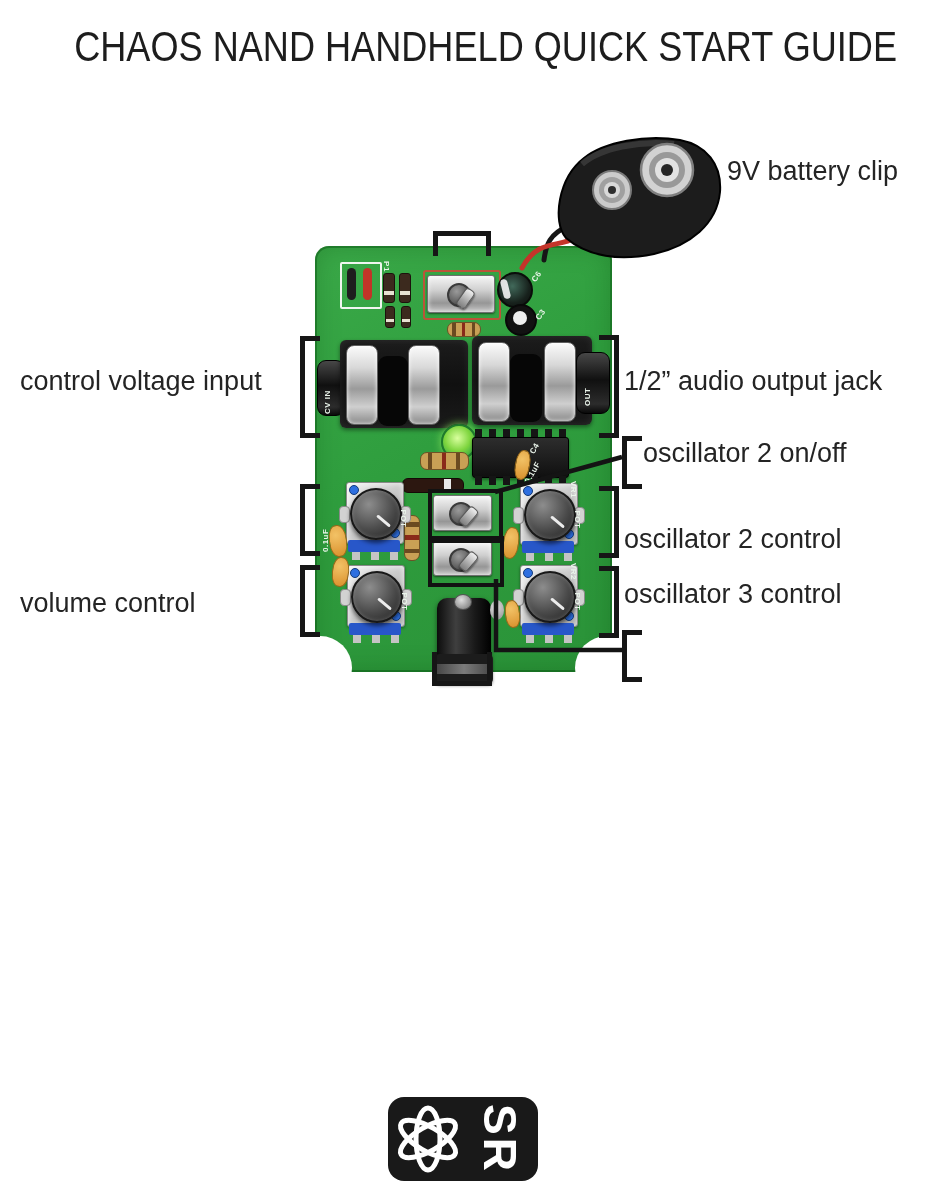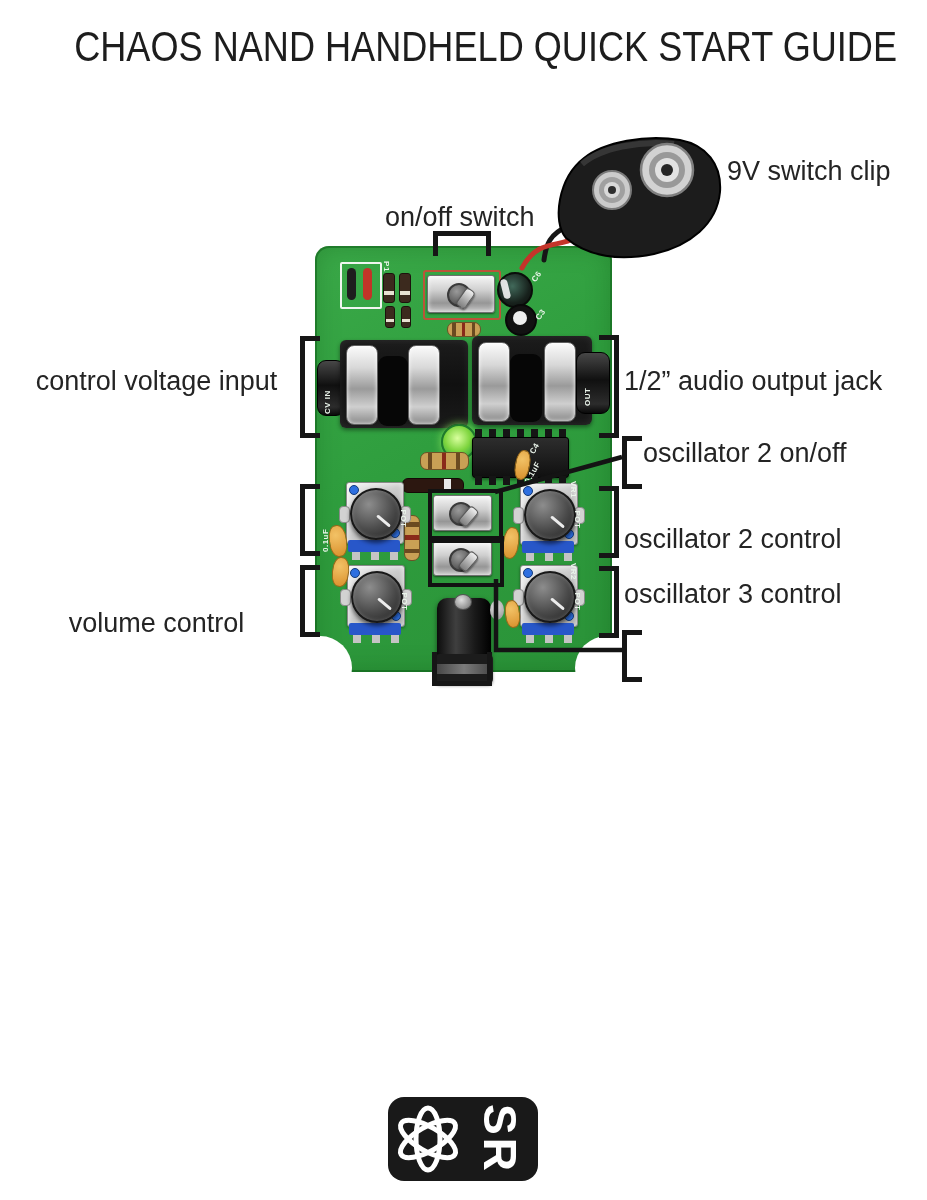--- a/index.html
+++ b/index.html
@@ -3,21 +3,21 @@
 <meta charset="utf-8">
 <style>
   html,body{margin:0;padding:0;background:#fff;}
   .canvas{position:relative;width:927px;height:1200px;margin:0 auto;background:#fff;
           font-family:"Liberation Sans",sans-serif;overflow:hidden;}
 
   
   .title{position:absolute;top:22px;left:0;width:100%;text-align:center;font-size:43px;
          color:#1d1d1d;white-space:nowrap;transform:scaleX(.84);z-index:7;}
   .lbl{position:absolute;font-size:27px;color:#242424;white-space:nowrap;z-index:7;}
-  .lbl-r{text-align:center;}
+  .lbl-r{text-align:left;}
   .lbl-dc{font-size:28px;text-align:center;}
 
   
   .bk{position:absolute;z-index:6;}
   .bk-l{border-left:5px solid #161616;border-top:5px solid #161616;border-bottom:5px solid #161616;}
   .bk-r{border-right:5px solid #161616;border-top:5px solid #161616;border-bottom:5px solid #161616;}
   .bk-d{border-top:5px solid #161616;border-left:5px solid #161616;border-right:5px solid #161616;}
   .bk-u{border-bottom:5px solid #161616;border-left:5px solid #161616;border-right:5px solid #161616;}
   .cbox{position:absolute;border:4px solid #121212;z-index:6;}
   .svg-layer{position:absolute;left:0;top:0;z-index:5;pointer-events:none;}
@@ -304,27 +304,26 @@
   <div class="bk bk-l" style="left:622px;top:436px;width:15px;height:43px;"></div>
   <div class="bk bk-l" style="left:300px;top:484px;width:15px;height:62px;"></div>
   <div class="bk bk-r" style="left:599px;top:486px;width:15px;height:62px;"></div>
   <div class="bk bk-l" style="left:300px;top:565px;width:15px;height:62px;"></div>
   <div class="bk bk-r" style="left:599px;top:566px;width:15px;height:62px;"></div>
   <div class="bk bk-l" style="left:622px;top:630px;width:15px;height:42px;"></div>
   <div class="bk bk-u" style="left:432px;top:652px;width:50px;height:29px;"></div>
   <div class="cbox" style="left:428px;top:489px;width:67px;height:46px;"></div>
   <div class="cbox" style="left:428px;top:536px;width:68px;height:43px;"></div>
 
-  <div class="lbl" style="left:727px;top:156px;">9V switch clip</div>
-  <div class="lbl" style="left:385px;top:202px;">on/off switch</div>
+  <div class="lbl" style="left:727px;top:156px;">9V battery clip</div>
   <div class="lbl lbl-r" style="left:20px;top:366px;width:273px;">control voltage input</div>
   <div class="lbl" style="left:624px;top:366px;">1/2” audio output jack</div>
   <div class="lbl" style="left:643px;top:438px;">oscillator 2 on/off</div>
   <div class="lbl" style="left:624px;top:524px;">oscillator 2 control</div>
-  <div class="lbl lbl-r" style="left:20px;top:608px;width:273px;">volume control</div>
+  <div class="lbl lbl-r" style="left:20px;top:588px;width:273px;">volume control</div>
   <div class="lbl" style="left:624px;top:579px;">oscillator 3 control</div>
 
   <div class="logo">
     <svg width="84" height="84" viewBox="0 0 84 84" style="position:absolute;left:0;top:0;">
       <g transform="translate(40,42)" stroke="#ffffff" stroke-width="5" fill="none">
         <ellipse rx="31" ry="12" transform="rotate(90)"></ellipse>
         <ellipse rx="31" ry="12" transform="rotate(30)"></ellipse>
         <ellipse rx="31" ry="12" transform="rotate(150)"></ellipse>
       </g>
     </svg>

